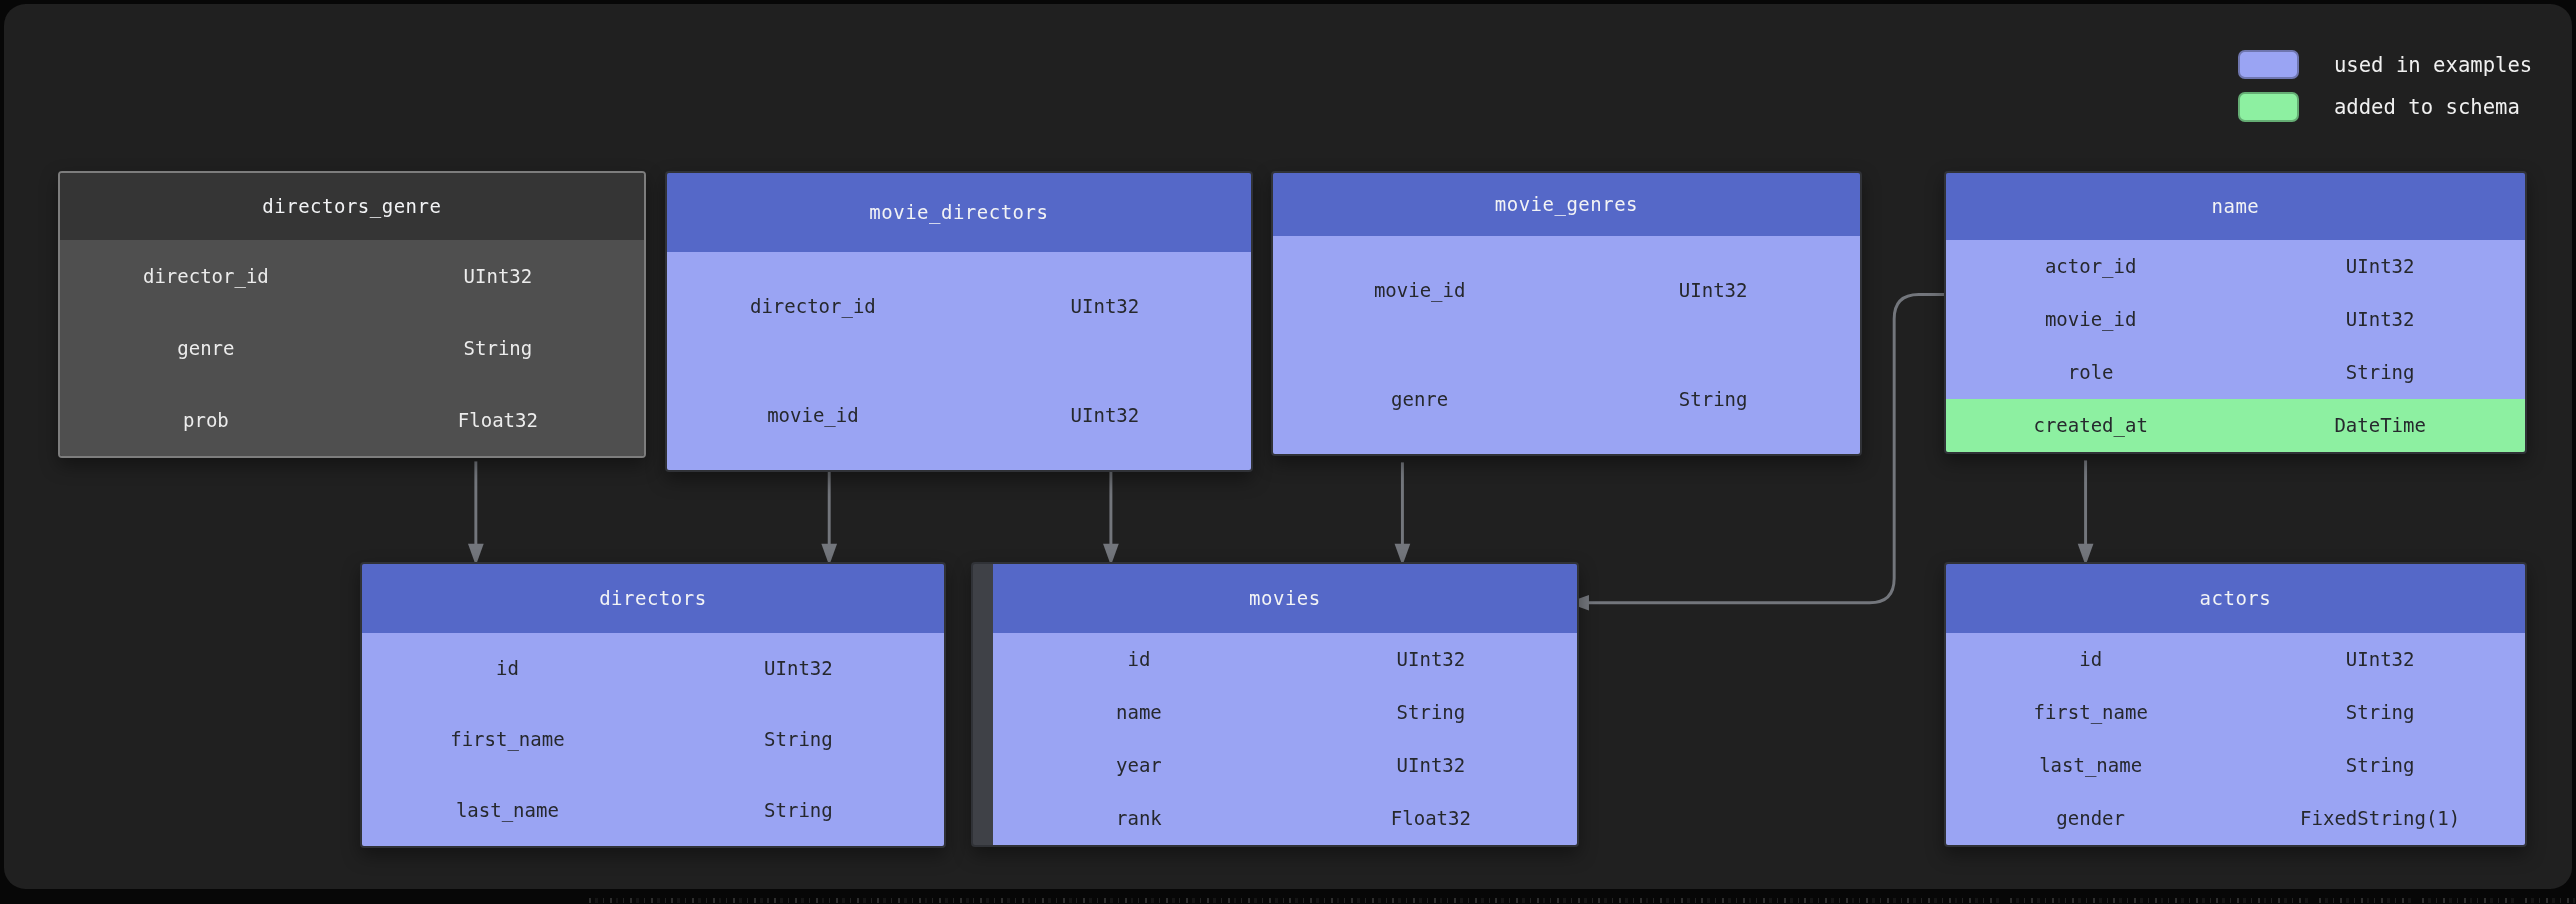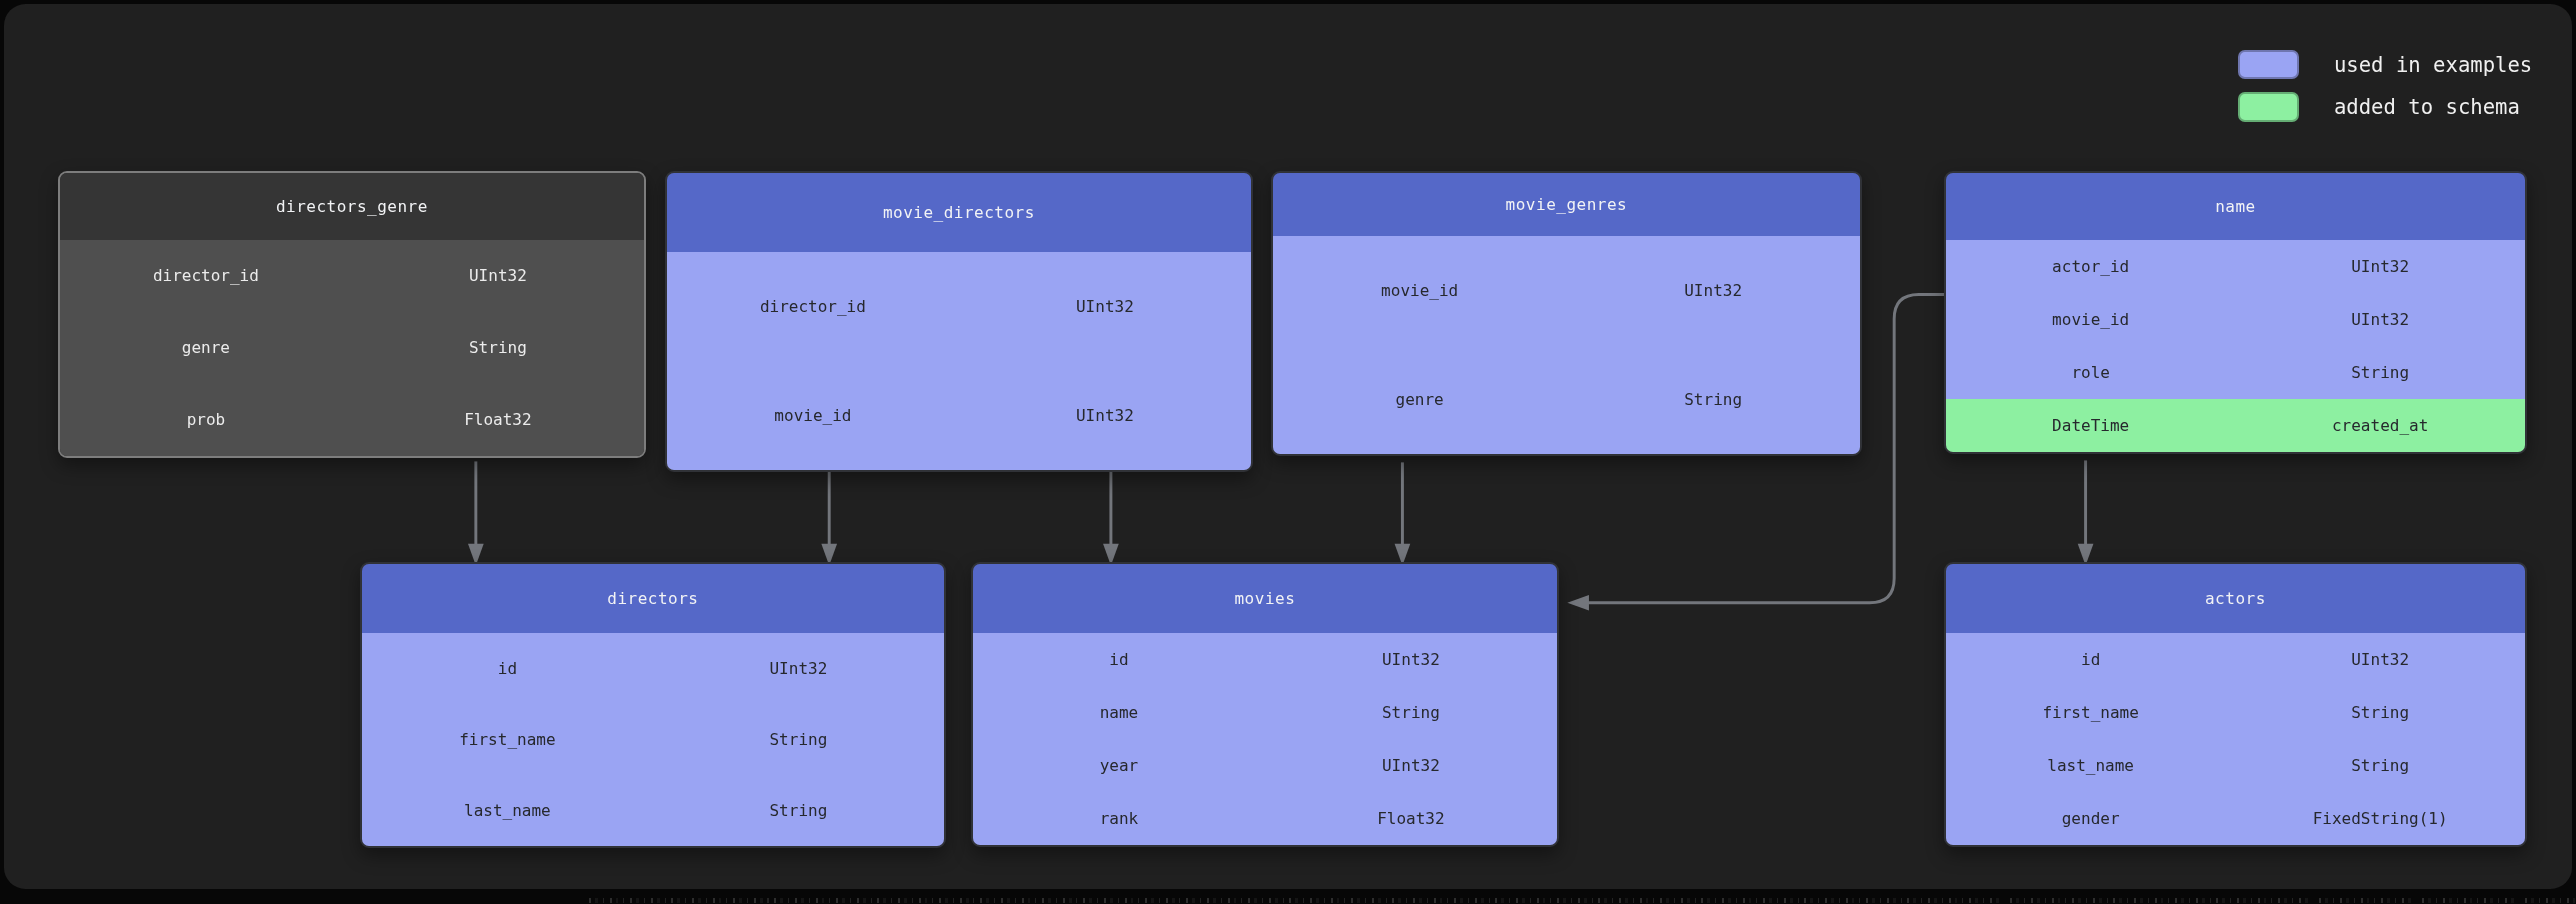--- a/index.html
+++ b/index.html
@@ -19,23 +19,23 @@
     position:relative;width:2576px;height:904px;overflow:hidden;
     font-family:"DejaVu Sans Mono","Liberation Mono",monospace;
   }
   .panel{
     position:absolute;left:3.9px;top:3.9px;width:2568px;height:885px;
     background:var(--panel-bg);border-radius:21.6px;
   }
   
   .tbl{
     position:absolute;display:flex;flex-direction:column;
-    border-radius:9px;overflow:hidden;
+    border-radius:4px;overflow:hidden;
     box-shadow:0 7.9px 17.7px rgba(0,0,0,.38);
-    font-size:16px;
+    font-size:19px;
   }
   .tbl-header{
     flex:none;display:flex;align-items:center;justify-content:center;
     color:var(--text-light);letter-spacing:0.5px;
   }
   .tbl-row{flex:none;display:grid;grid-template-columns:1fr 1fr;gap:0;}
   .cell{display:flex;align-items:center;justify-content:center;}
   .theme-blue{background:#3f4147;border:2px solid #303237;}
   .theme-blue .tbl-header{background:var(--blue-header);}
   .theme-blue .cell{background:var(--blue-cell);color:var(--text-dark);}
@@ -131,40 +131,40 @@
           </div>
           <div class="tbl-row" style="height: 53px;">
             <div class="cell field">movie_id</div>
             <div class="cell type">UInt32</div>
           </div>
           <div class="tbl-row" style="height: 53px;">
             <div class="cell field">role</div>
             <div class="cell type">String</div>
           </div>
           <div class="tbl-row added" style="height: 53px;">
+            <div class="cell field">created_at</div>
             <div class="cell type">DateTime</div>
-            <div class="cell field">created_at</div>
           </div>
         </div>
         <div class="tbl theme-blue" style="left: 356px; top: 558px; width: 582px;">
           <div class="tbl-header" style="height: 69px;">directors</div>
           <div class="tbl-row" style="height: 71px;">
             <div class="cell field">id</div>
             <div class="cell type">UInt32</div>
           </div>
           <div class="tbl-row" style="height: 71px;">
             <div class="cell field">first_name</div>
             <div class="cell type">String</div>
           </div>
           <div class="tbl-row" style="height: 71px;">
             <div class="cell field">last_name</div>
             <div class="cell type">String</div>
           </div>
         </div>
-        <div class="tbl theme-blue" style="left: 967px; top: 558px; width: 584px;">
+        <div class="tbl theme-blue" style="left: 967px; top: 558px; width: 584px; padding-left: 20px;">
           <div class="tbl-header" style="height: 69px;">movies</div>
           <div class="tbl-row" style="height: 53px;">
             <div class="cell field">id</div>
             <div class="cell type">UInt32</div>
           </div>
           <div class="tbl-row" style="height: 53px;">
             <div class="cell field">name</div>
             <div class="cell type">String</div>
           </div>
           <div class="tbl-row" style="height: 53px;">

